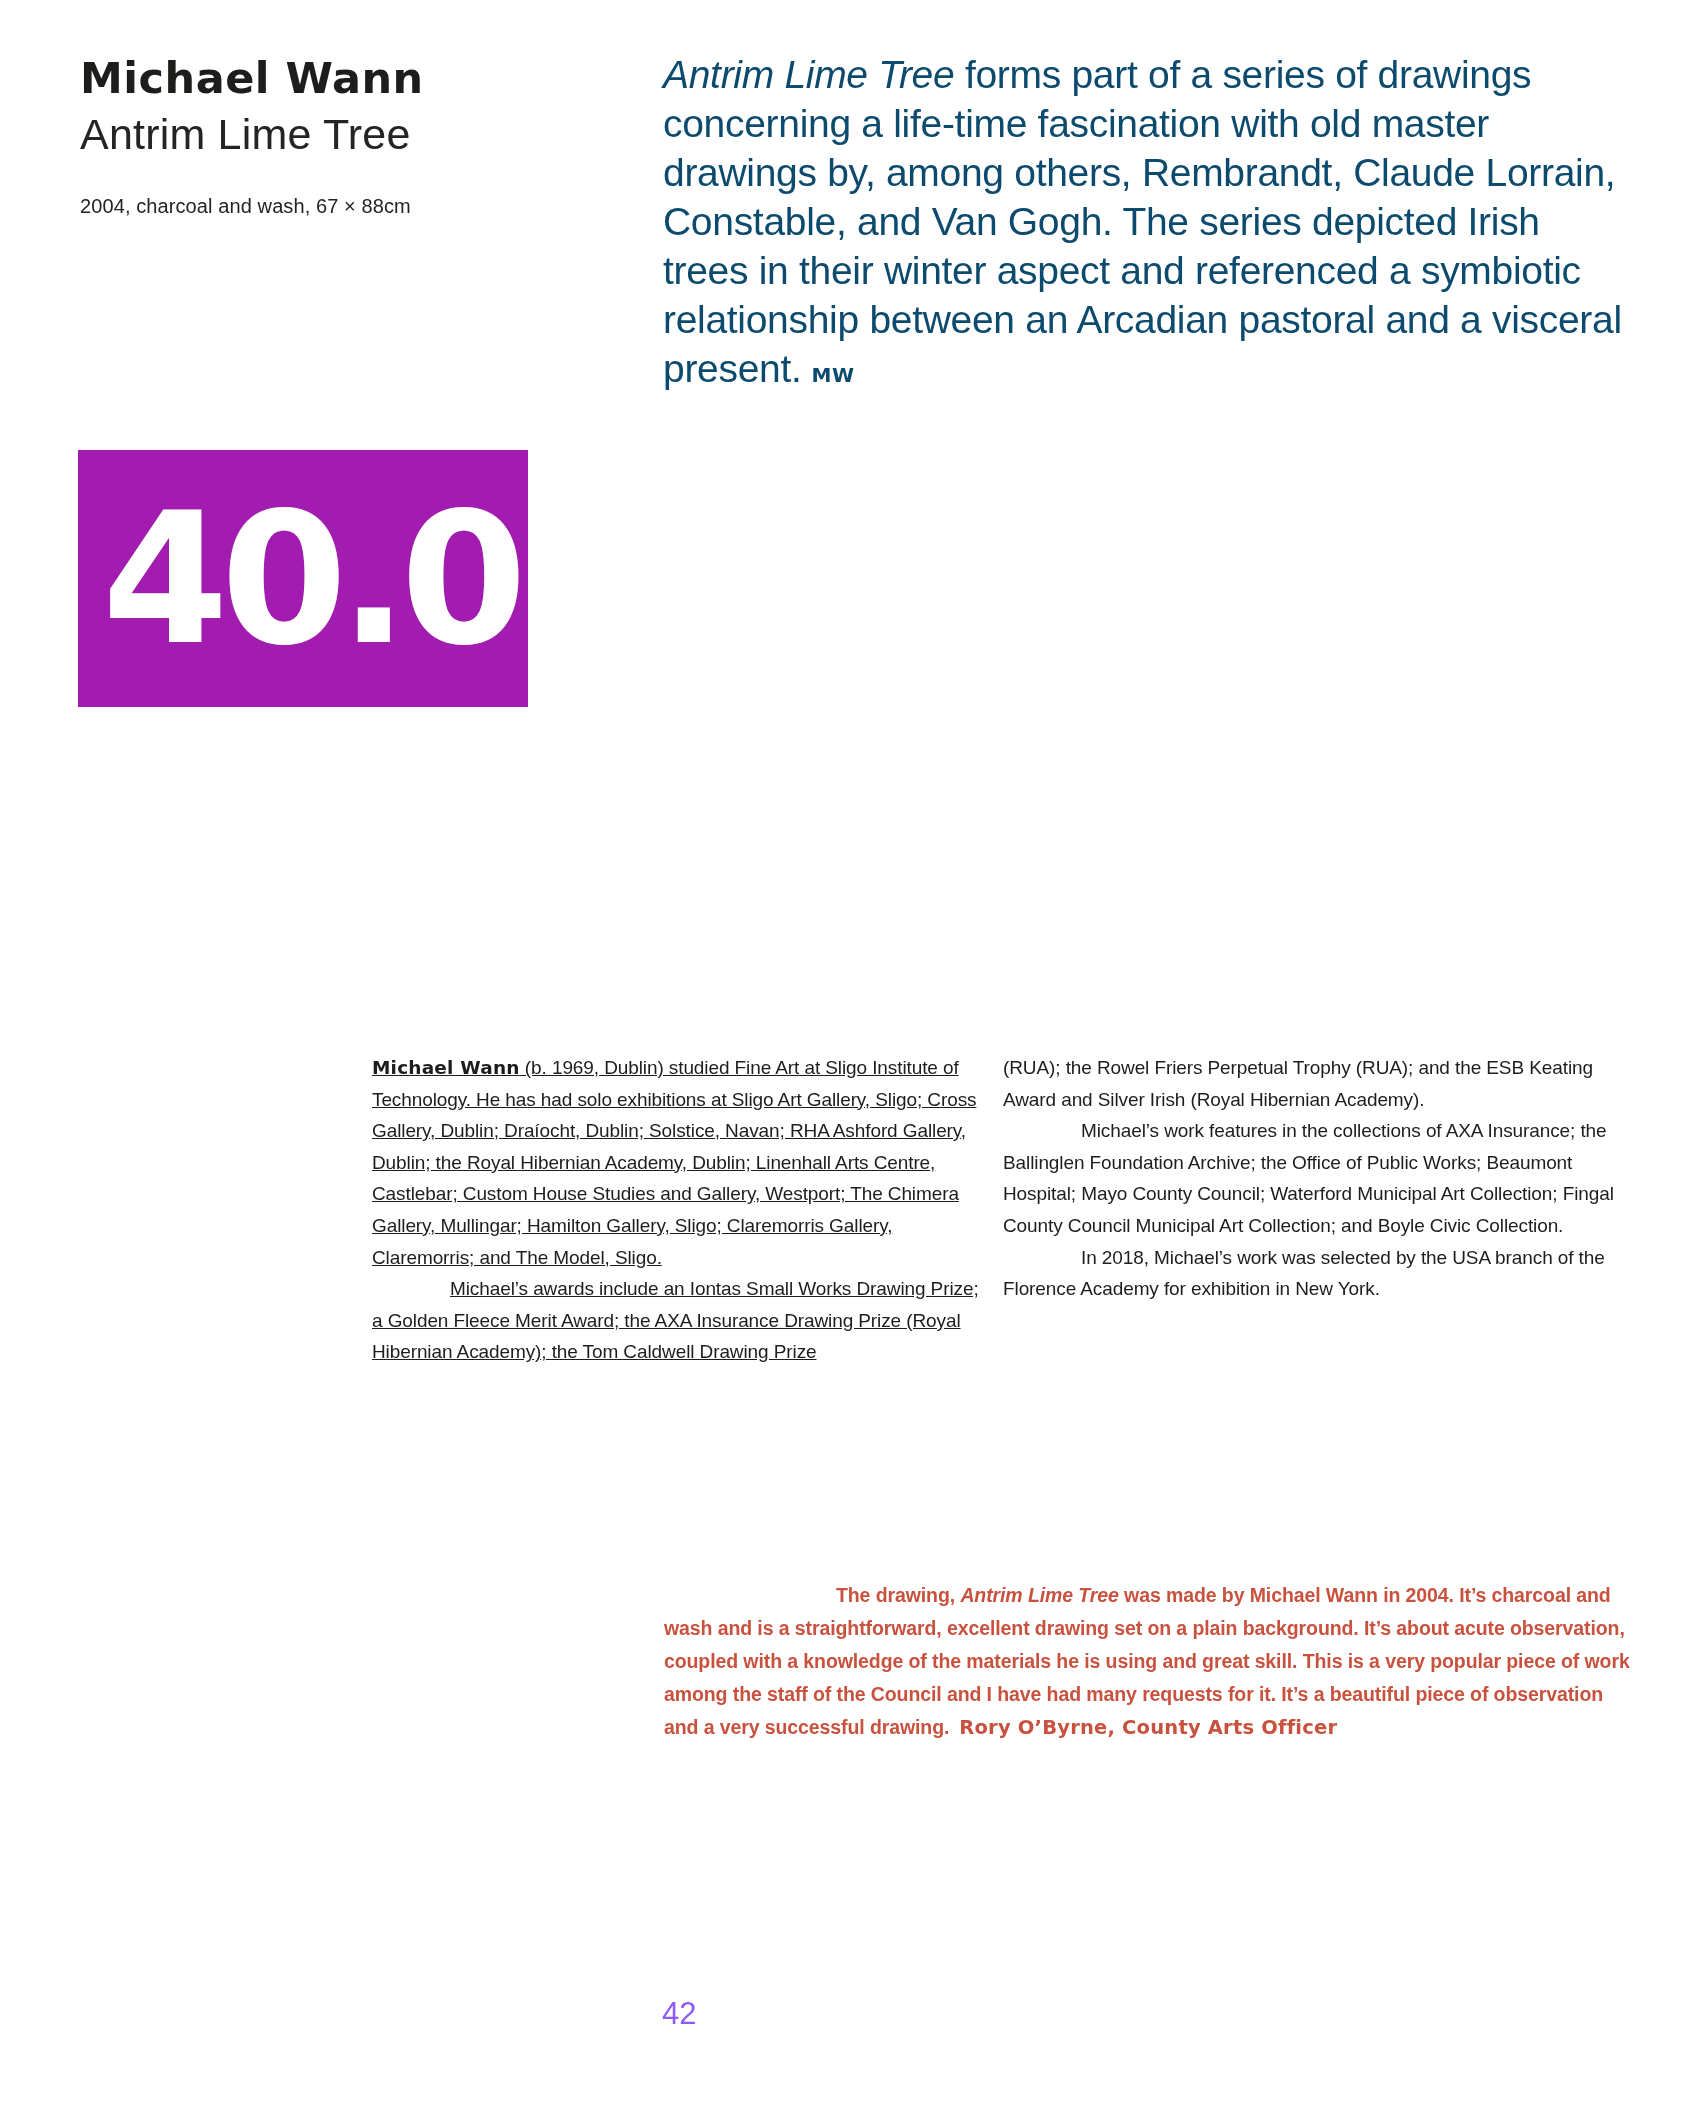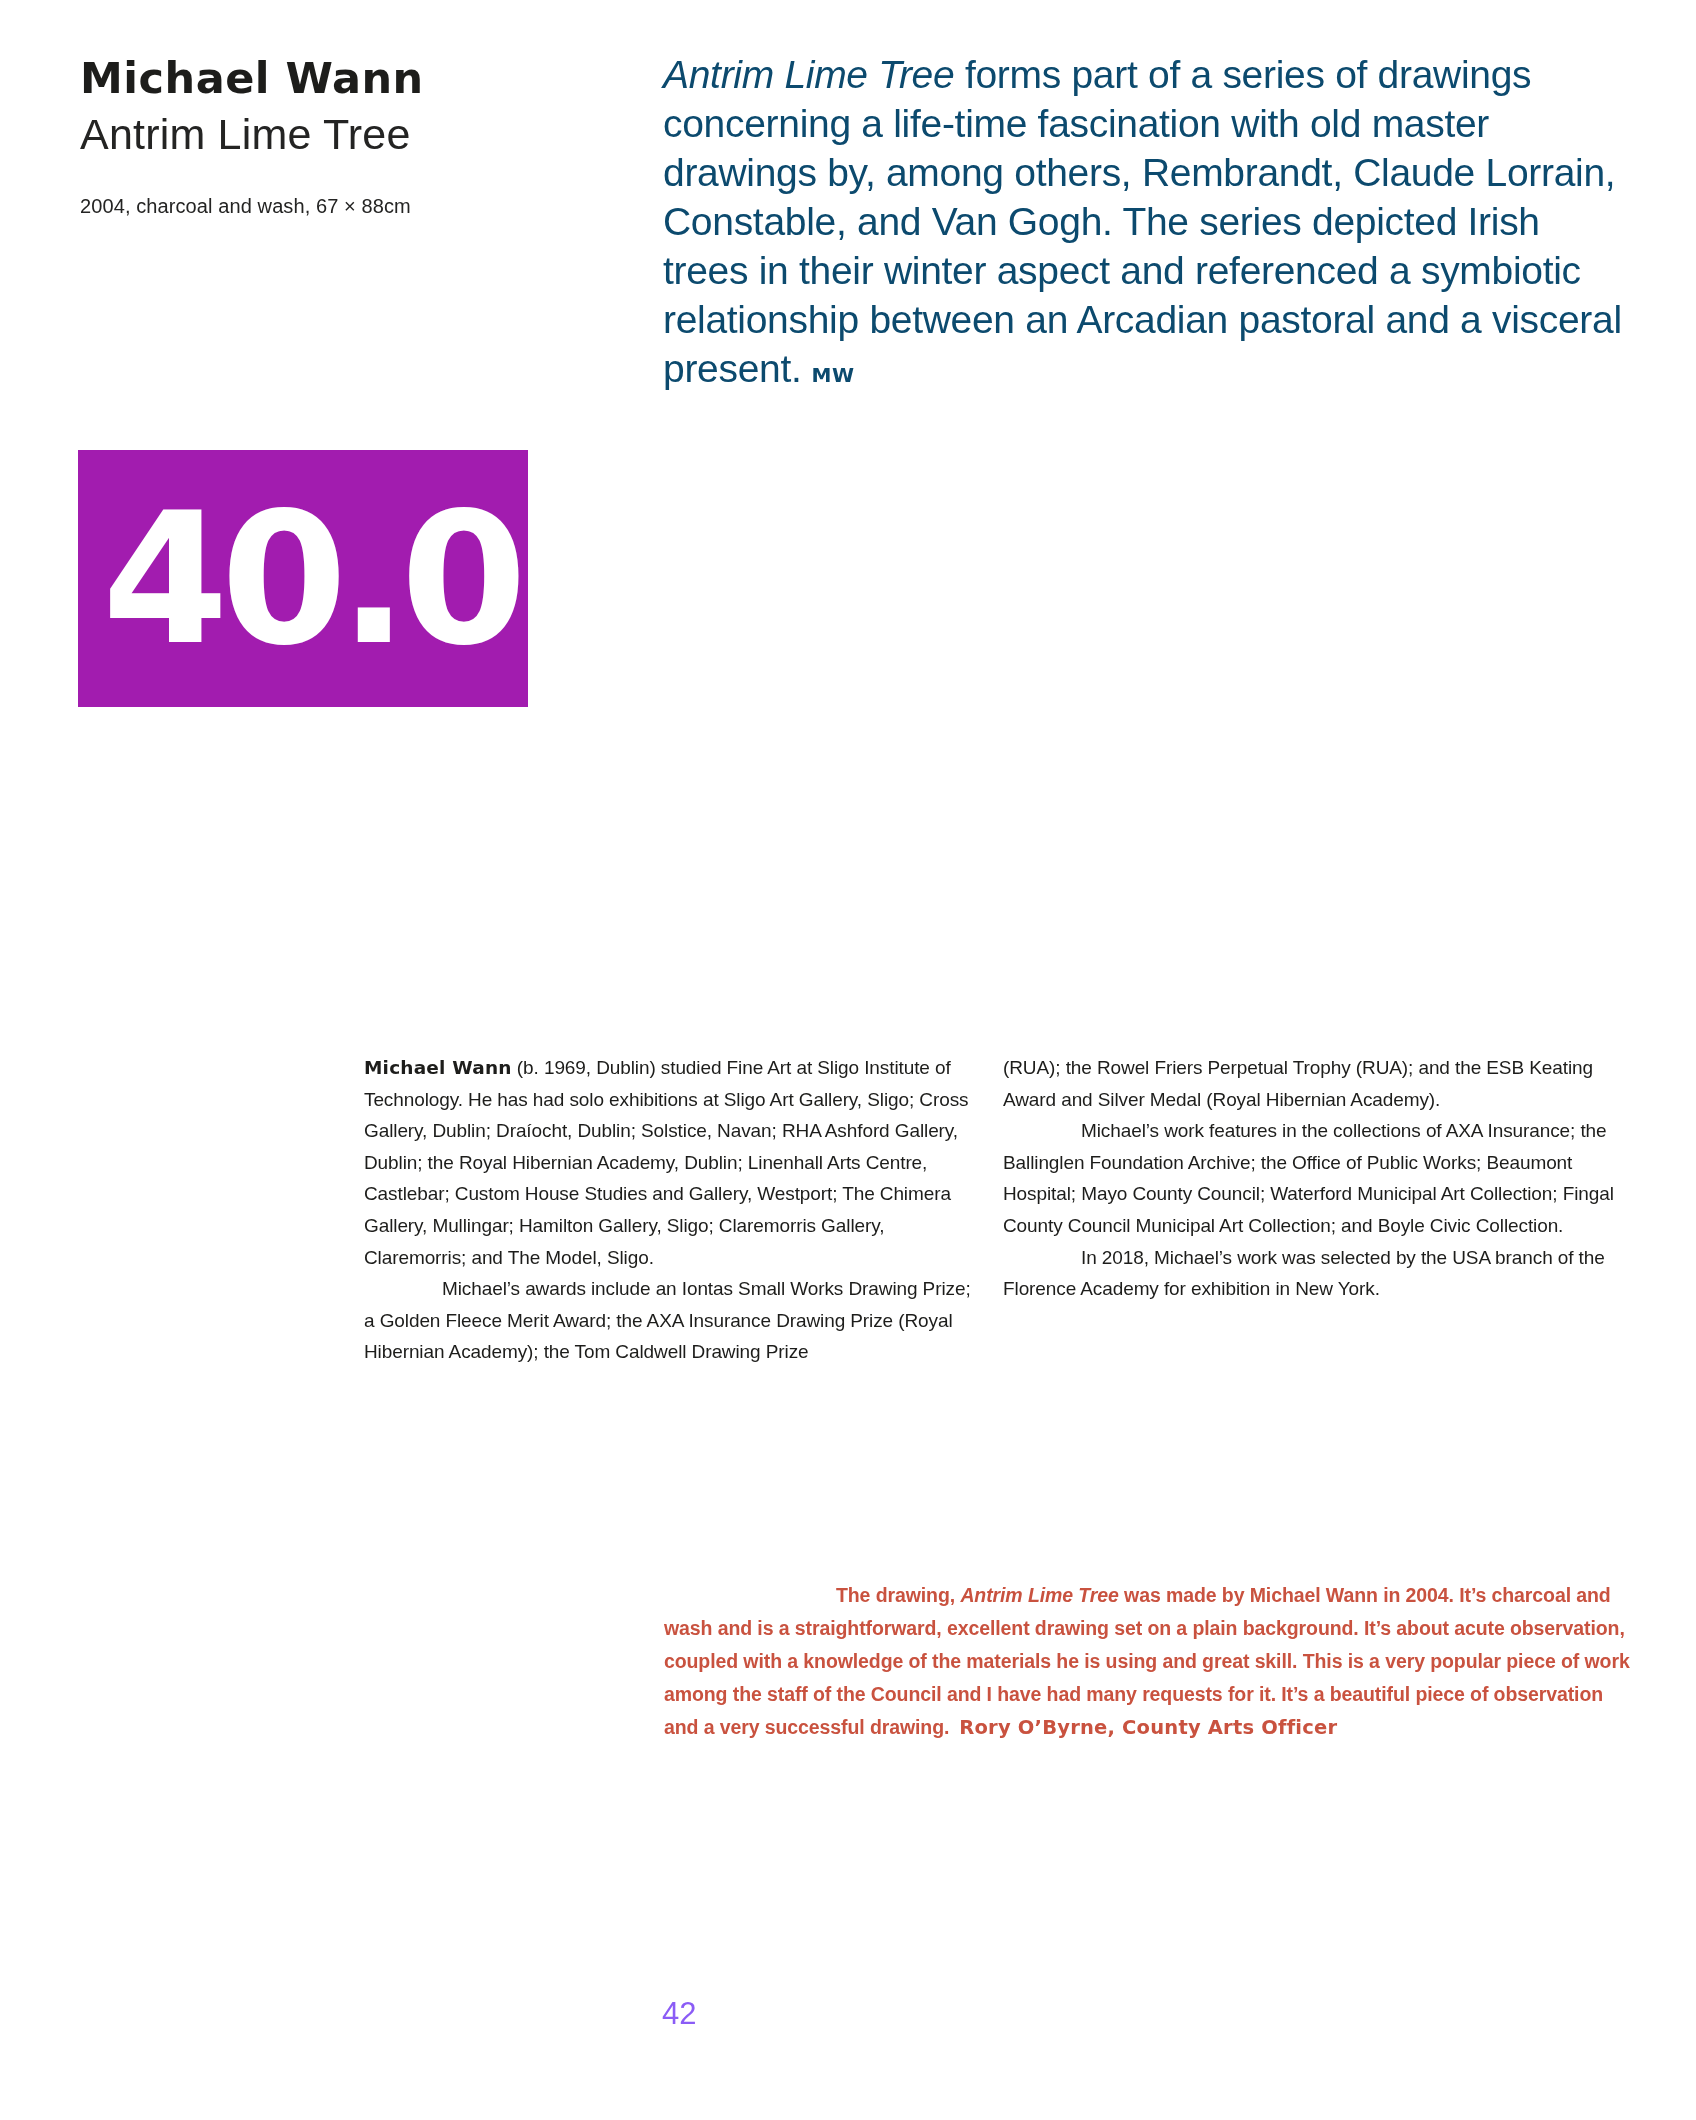--- a/index.html
+++ b/index.html
@@ -44,21 +44,21 @@
   }
   #catalogue-number {
     color:#ffffff; font-size:182px; line-height:1; letter-spacing:-8px;
   }
 
   
   .bio-col {
     position:absolute; top:1052px;
     font-size:19px; line-height:31.6px; color:#1d1d1b; letter-spacing:-0.1px;
   }
-  #bio-left  { left:364px;  width:618px; }
+  #bio-left  { left:372px;  width:618px;text-decoration:underline; }
   #bio-right { left:1003px; width:632px; }
   .bio-col p { margin:0; }
   .bio-col p.indent { text-indent:78px; }
   .bio-lead { font-size:18.5px; letter-spacing:0.2px; }
 
   
   #quote {
     position:absolute; left:664px; top:1579px; width:970px;
     font-size:19.5px; line-height:33px; font-weight:700;
     color:#c9523f; text-indent:172px; letter-spacing:-0.1px;
@@ -88,21 +88,21 @@
 <div id="catalogue-box" style="background: #a21caf;">
   <span id="catalogue-number" class="stencil">40.0</span>
 </div>
 
 <div id="bio-left" class="bio-col">
   <p><span class="bio-lead stencil">Michael Wann</span><span> (b. 1969, Dublin) studied Fine Art at Sligo Institute of Technology. He has had solo exhibitions at Sligo Art Gallery, Sligo; Cross Gallery, Dublin; Draíocht, Dublin; Solstice, Navan; RHA Ashford Gallery, Dublin; the Royal Hibernian Academy, Dublin; Linenhall Arts Centre, Castlebar; Custom House Studies and Gallery, Westport; The Chimera Gallery, Mullingar; Hamilton Gallery, Sligo; Claremorris Gallery, Claremorris; and The Model, Sligo.</span></p>
   <p class="indent">Michael’s awards include an Iontas Small Works Drawing Prize; a Golden Fleece Merit Award; the AXA Insurance Drawing Prize (Royal Hibernian Academy); the Tom Caldwell Drawing Prize</p>
 </div>
 
 <div id="bio-right" class="bio-col">
-  <p>(RUA); the Rowel Friers Perpetual Trophy (RUA); and the ESB Keating Award and Silver Medal (Royal Hibernian Academy).</p>
+  <p>(RUA); the Rowel Friers Perpetual Trophy (RUA); and the ESB Keating Award and Silver Irish (Royal Hibernian Academy).</p>
   <p class="indent">Michael’s work features in the collections of AXA Insurance; the Ballinglen Foundation Archive; the Office of Public Works; Beaumont Hospital; Mayo County Council; Waterford Municipal Art Collection; Fingal County Council Municipal Art Collection; and Boyle Civic Collection.</p>
   <p class="indent">In 2018, Michael’s work was selected by the USA branch of the Florence Academy for exhibition in New York.</p>
 </div>
 
 <div id="quote" style="color: rgb(201, 82, 63);">
   <span>The drawing, </span><span class="italic">Antrim Lime Tree</span><span> was made by Michael Wann in 2004. It’s charcoal and wash and is a straightforward, excellent drawing set on a plain background. It’s about acute observation, coupled with a knowledge of the materials he is using and great skill. This is a very popular piece of work among the staff of the Council and I have had many requests for it. It’s a beautiful piece of observation and a very successful drawing.</span><span class="attribution stencil">Rory O’Byrne, County Arts Officer</span>
 </div>
 
 <div id="page-number">42</div>
 

